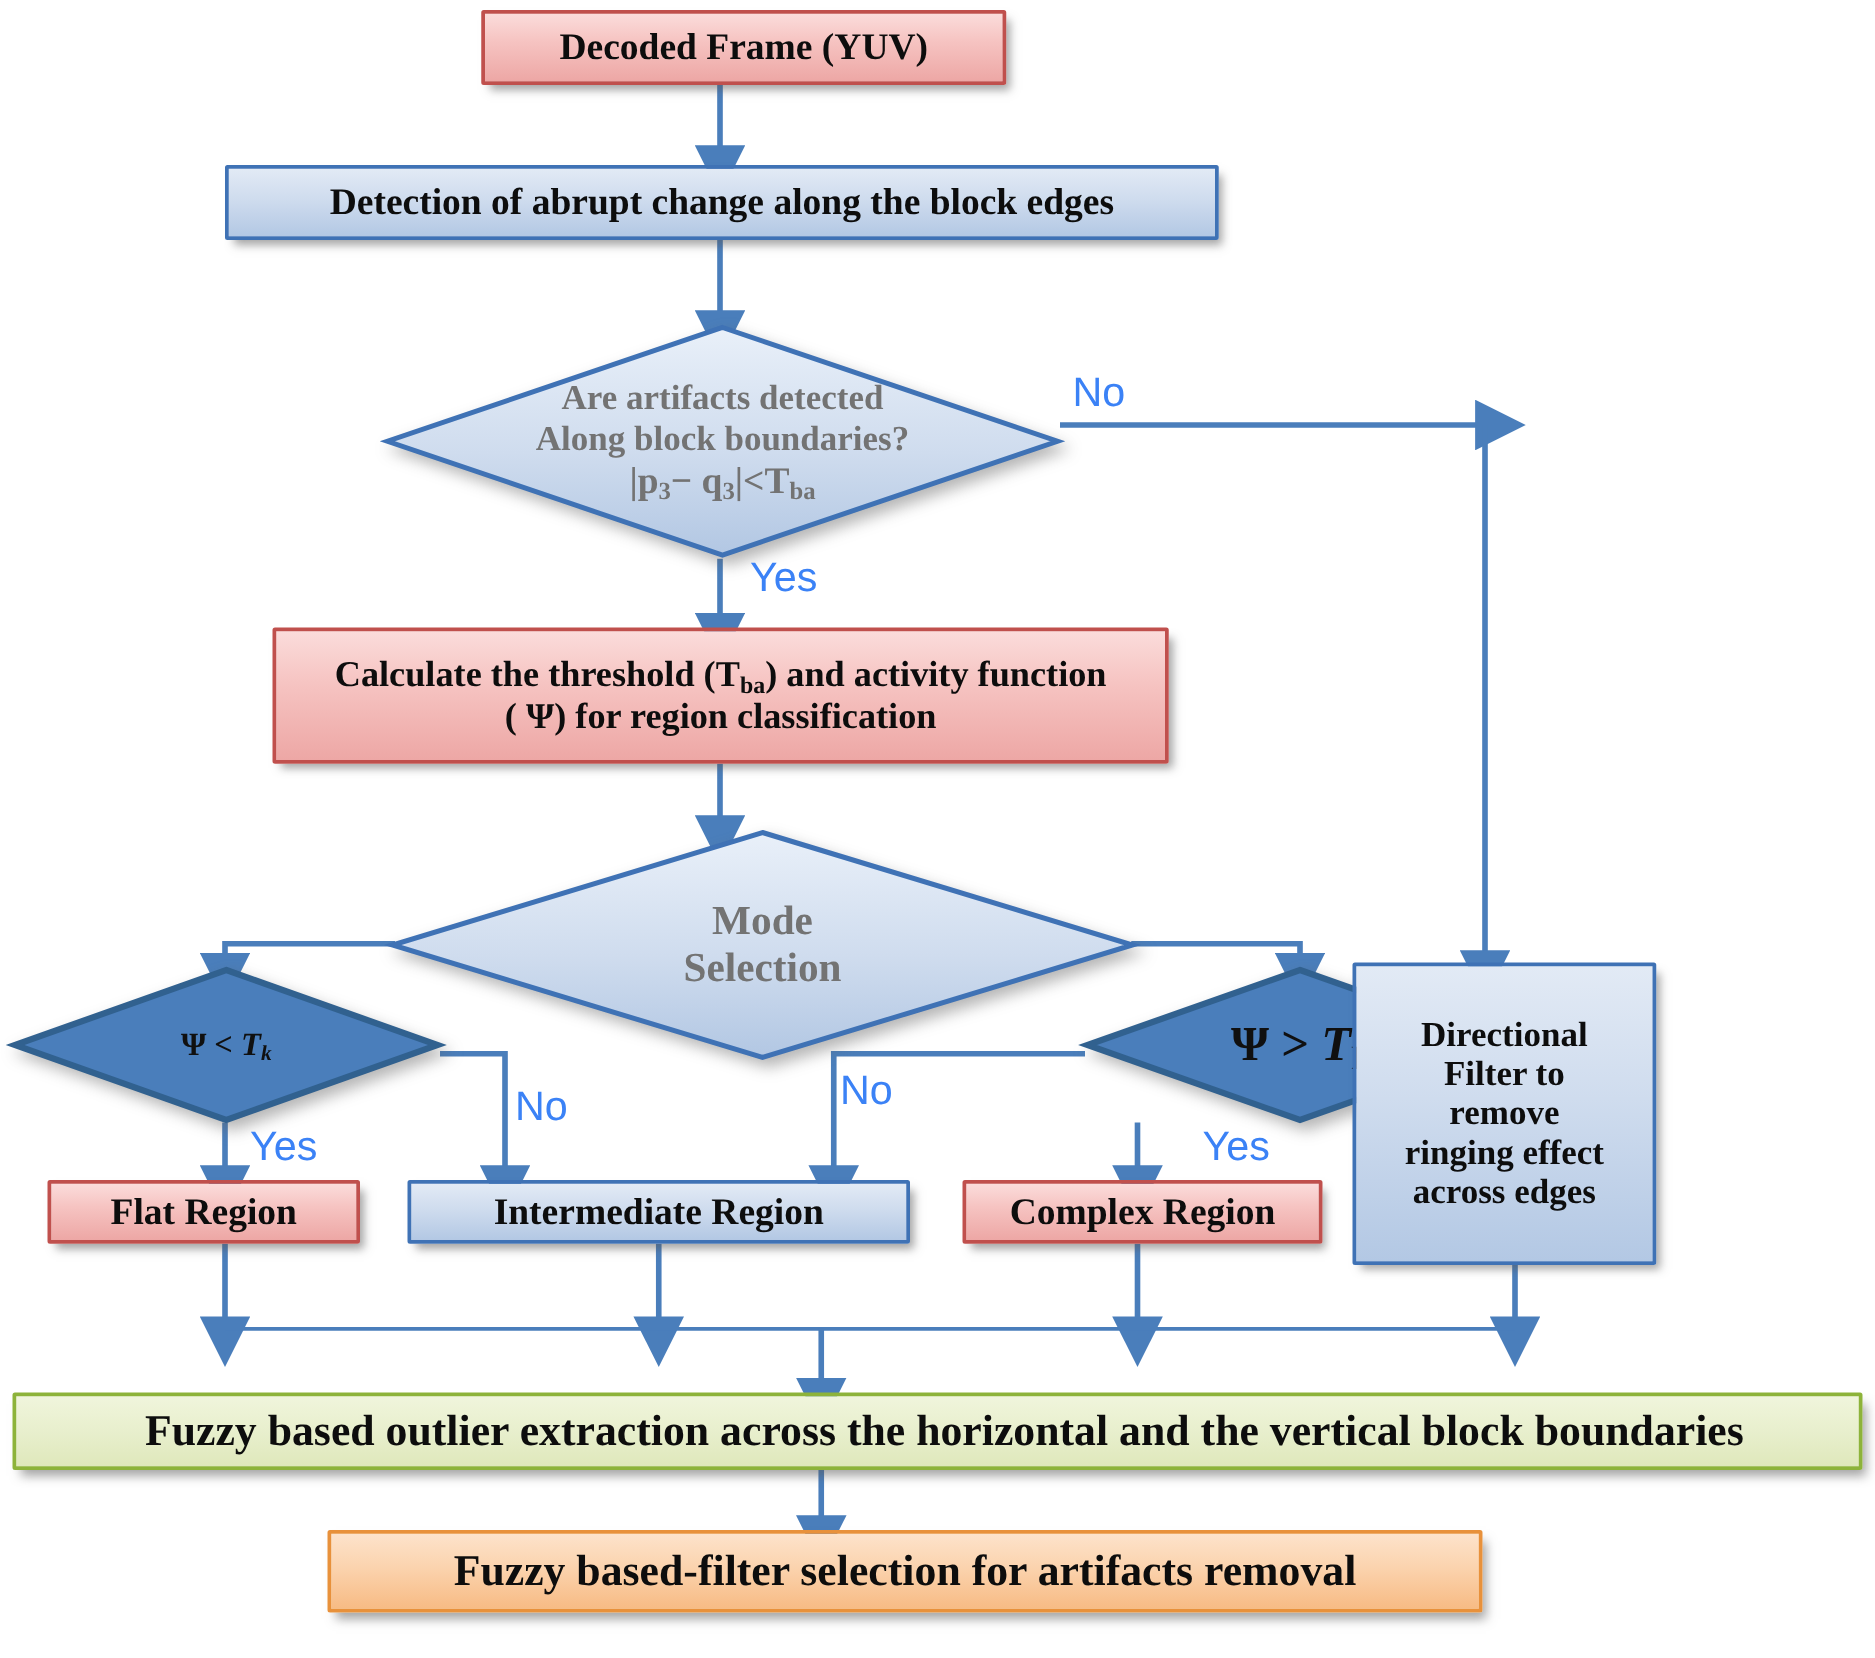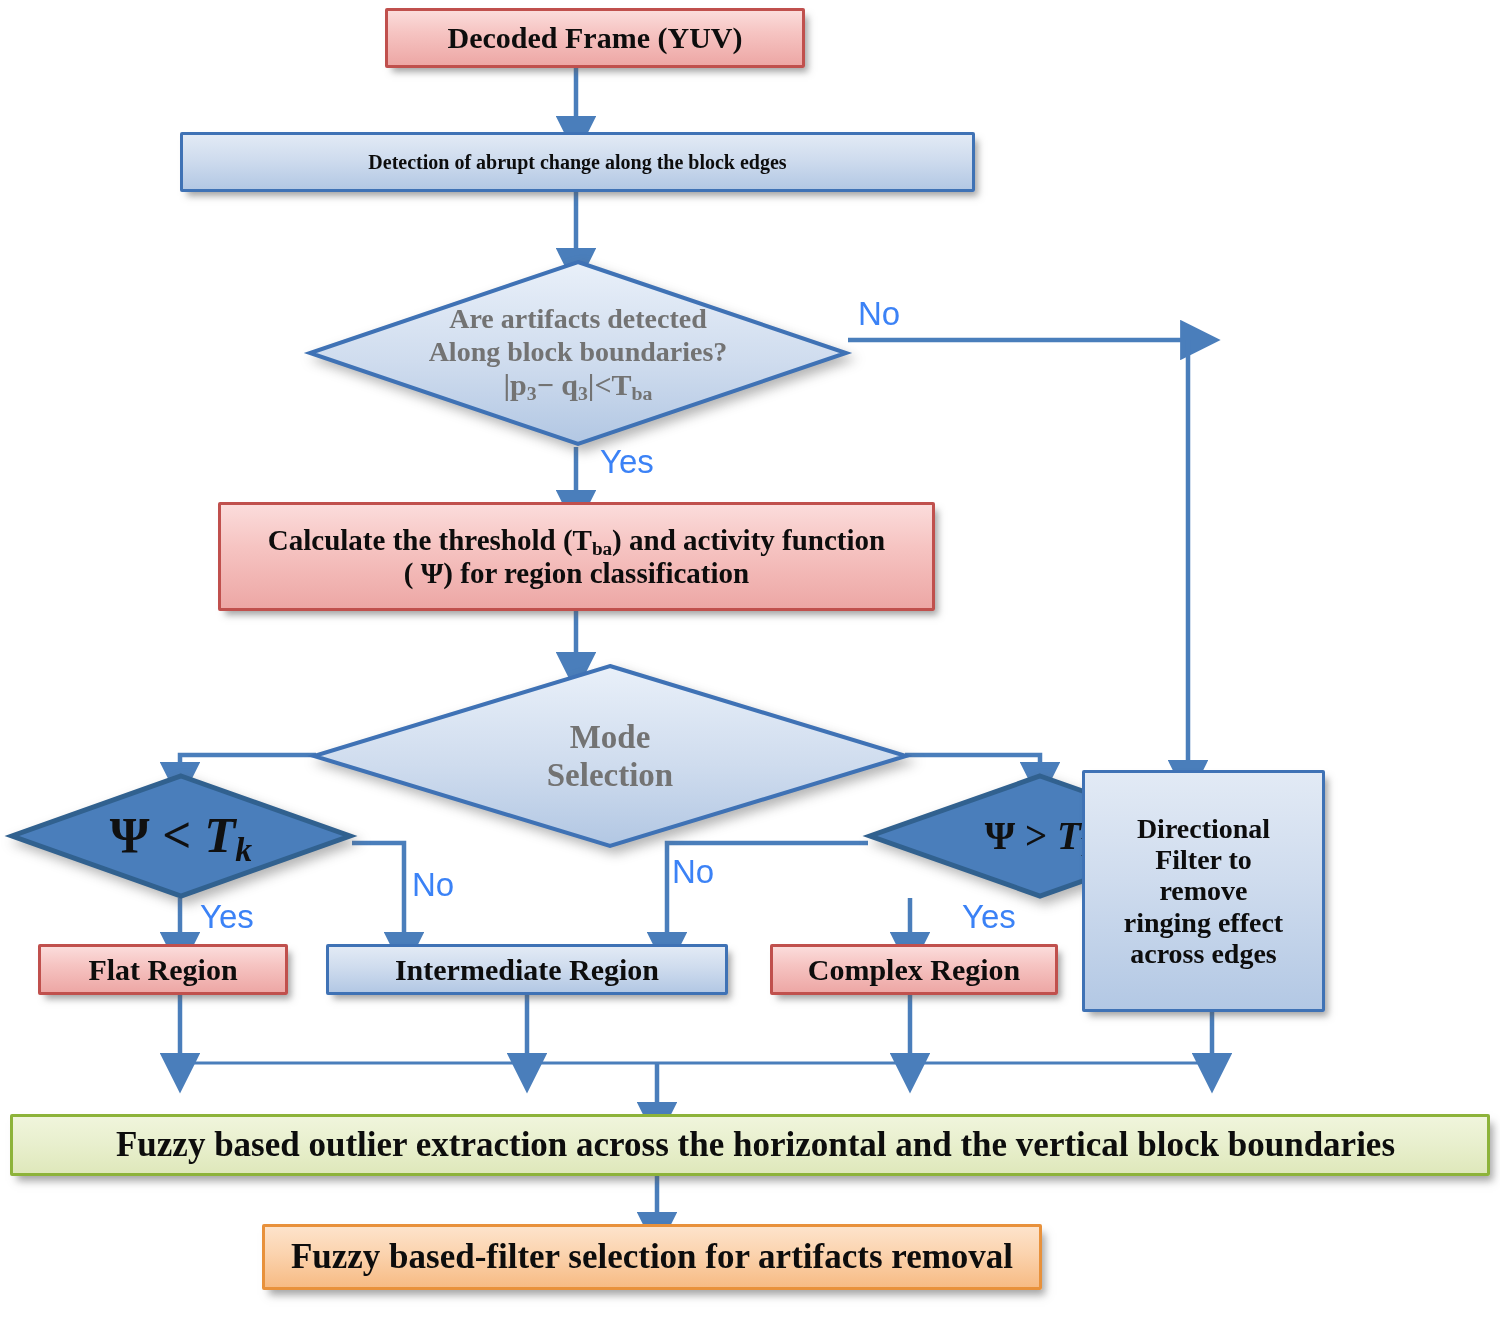--- a/index.html
+++ b/index.html
@@ -96,21 +96,21 @@
       <line x1="657" y1="1063" x2="657" y2="1112" marker-end="url(#ah)"></line>
 
       <line x1="657" y1="1175" x2="657" y2="1222" marker-end="url(#ah)"></line>
     </g>
   </svg>
 
   <div class="node rect pink" style="left:385px;top:8px;width:420px;height:60px;font-size:30px;">
     <span>Decoded Frame (YUV)</span>
   </div>
 
-  <div class="node rect blue" style="left:180px;top:132px;width:795px;height:60px;font-size:20px;">
+  <div class="node rect blue" style="left:180px;top:132px;width:795px;height:60px;font-size:30px;">
     <span>Detection of abrupt change along the block edges</span>
   </div>
 
   <div class="diamond" style="left:306px;top:258px;width:544px;height:190px;">
     <svg width="544" height="190" viewBox="0 0 544 190" xmlns="http://www.w3.org/2000/svg">
       <polygon points="272,4 540,95 272,186 4,95" fill="url(#gLight1)" stroke="#3f72b5" stroke-width="4" style="filter:drop-shadow(5px 6px 6px rgba(90,90,90,.45));"></polygon>
       <defs>
         <linearGradient id="gLight1" x1="0" y1="0" x2="0" y2="1">
           <stop offset="0%" stop-color="#e9f0f9"></stop>
           <stop offset="55%" stop-color="#cfdcee"></stop>
@@ -154,21 +154,21 @@
         <div>Mode</div>
         <div>Selection</div>
       </div>
     </div>
   </div>
 
   <div class="diamond dark" style="left:8px;top:772px;width:346px;height:128px;">
     <svg width="346" height="128" viewBox="0 0 346 128" xmlns="http://www.w3.org/2000/svg">
       <polygon points="173,4 342,64 173,124 4,64" fill="#4a7ebb" stroke="#31618f" stroke-width="5" style="filter:drop-shadow(5px 6px 6px rgba(90,90,90,.45));"></polygon>
     </svg>
-    <div class="dlabel" style="font-size:51px;">
+    <div class="dlabel" style="font-size:26px;">
       <span>
         <span>Ψ &lt; </span><span class="it">T</span><sub class="it">k</sub>
       </span>
     </div>
   </div>
 
   <div class="diamond dark" style="left:866px;top:772px;width:348px;height:128px;">
     <svg width="348" height="128" viewBox="0 0 348 128" xmlns="http://www.w3.org/2000/svg">
       <polygon points="174,4 344,64 174,124 4,64" fill="#4a7ebb" stroke="#31618f" stroke-width="5" style="filter:drop-shadow(5px 6px 6px rgba(90,90,90,.45));"></polygon>
     </svg>
@@ -198,21 +198,21 @@
       <div>remove</div>
       <div>ringing effect</div>
       <div>across edges</div>
     </div>
   </div>
 
   <div class="node rect green" style="left:10px;top:1114px;width:1480px;height:62px;font-size:35px;padding-left:11px;">
     <span>Fuzzy based outlier extraction across the horizontal and the vertical block boundaries</span>
   </div>
 
-  <div class="node rect orange" style="left:262px;top:1224px;width:780px;height:66px;font-size:35px;">
+  <div class="node rect orange" style="left:262px;top:1224px;width:924px;height:66px;font-size:35px;">
     <span>Fuzzy based-filter selection for artifacts removal</span>
   </div>
 
   <div class="elabel" style="left:858px;top:297px;">No</div>
   <div class="elabel" style="left:600px;top:445px;">Yes</div>
   <div class="elabel" style="left:200px;top:900px;">Yes</div>
   <div class="elabel" style="left:412px;top:868px;">No</div>
   <div class="elabel" style="left:672px;top:855px;">No</div>
   <div class="elabel" style="left:962px;top:900px;">Yes</div>
 

